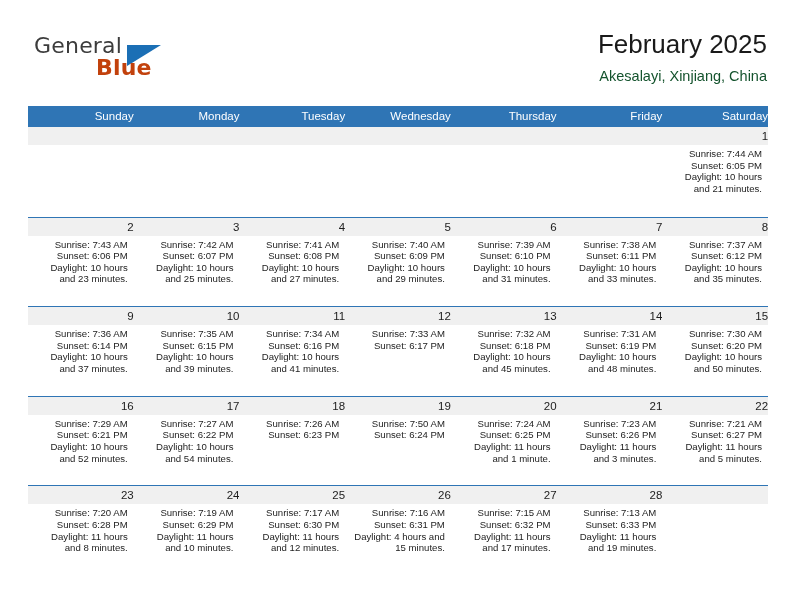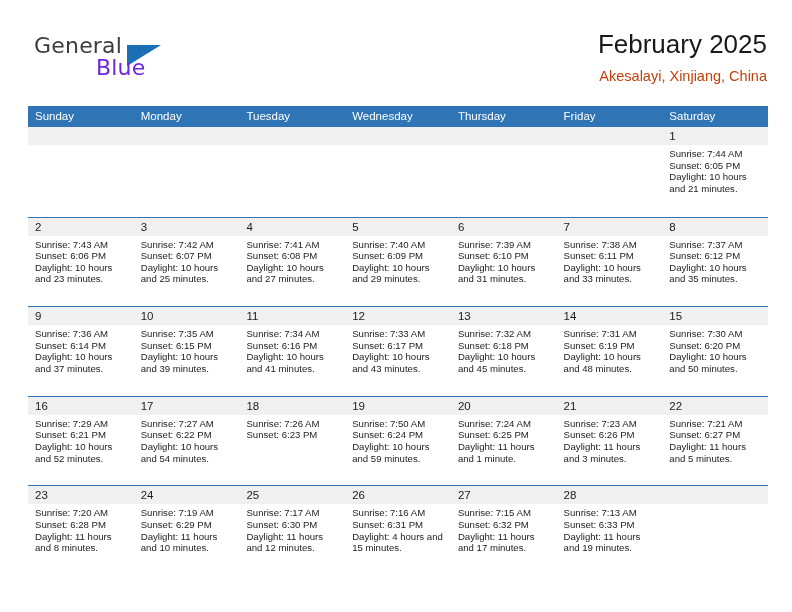--- a/index.html
+++ b/index.html
@@ -45,23 +45,23 @@
     color: #3c3c3c;
     font-family: "DejaVu Sans", sans-serif;
     font-weight: 400;
   }
   .logo-blue {
     position: absolute;
     left: 62px;
     top: 22px;
     font-size: 22px;
     letter-spacing: .2px;
-    color: #6d28d9;
+    color: #c2410c;
     font-family: "DejaVu Sans", sans-serif;
-    font-weight: 400;
+    font-weight: 700;
   }
   .logo-triangle {
     position: absolute;
     left: 93px;
     top: 12px;
     width: 0;
     height: 0;
     border-left: 34px solid #1b6fb5;
     border-bottom: 21px solid transparent;
   }
@@ -74,32 +74,33 @@
   .cal-title {
     font-size: 26px;
     color: #1a1a1a;
     font-weight: 400;
     line-height: 32px;
     white-space: nowrap;
   }
   .cal-subtitle {
     margin-top: 7px;
     font-size: 14.5px;
-    color: #c2410c;
+    color: #14532d;
     font-weight: 400;
     line-height: 18px;
     white-space: nowrap;
   }
 
   
   .calendar {
     position: absolute;
     left: 28px;
     top: 106px;
     width: 740px;
+    text-align: right;
   }
   .dow-row {
     display: flex;
     background: #2f75b5;
     height: 21px;
   }
   .dow-cell {
     flex: 1 1 0;
     color: #ffffff;
     font-size: 11.5px;
@@ -327,21 +328,20 @@
               <div class="wrap2">Daylight: 10 hours and 41 minutes.</div>
             </div>
           </div>
           <div class="day-cell">
             <div class="day-num-band">
               <span class="day-num">12</span>
             </div>
             <div class="day-info">
               <div>Sunrise: 7:33 AM</div>
               <div>Sunset: 6:17 PM</div>
-              <div class="wrap2">Daylight: 10 hours and 43 minutes.</div>
             </div>
           </div>
           <div class="day-cell">
             <div class="day-num-band">
               <span class="day-num">13</span>
             </div>
             <div class="day-info">
               <div>Sunrise: 7:32 AM</div>
               <div>Sunset: 6:18 PM</div>
               <div class="wrap2">Daylight: 10 hours and 45 minutes.</div>
@@ -398,21 +398,20 @@
               <div>Sunset: 6:23 PM</div>
             </div>
           </div>
           <div class="day-cell">
             <div class="day-num-band">
               <span class="day-num">19</span>
             </div>
             <div class="day-info">
               <div>Sunrise: 7:50 AM</div>
               <div>Sunset: 6:24 PM</div>
-              <div class="wrap2">Daylight: 10 hours and 59 minutes.</div>
             </div>
           </div>
           <div class="day-cell">
             <div class="day-num-band">
               <span class="day-num">20</span>
             </div>
             <div class="day-info">
               <div>Sunrise: 7:24 AM</div>
               <div>Sunset: 6:25 PM</div>
               <div class="wrap2">Daylight: 11 hours and 1 minute.</div>

